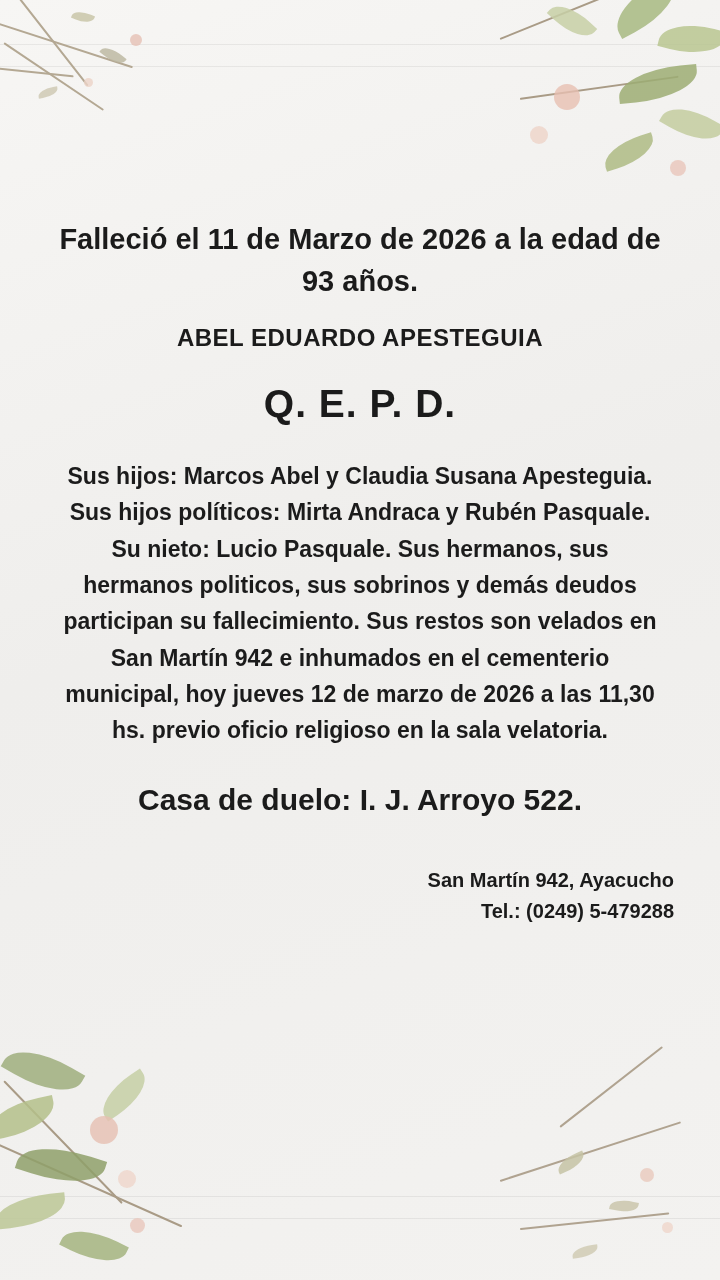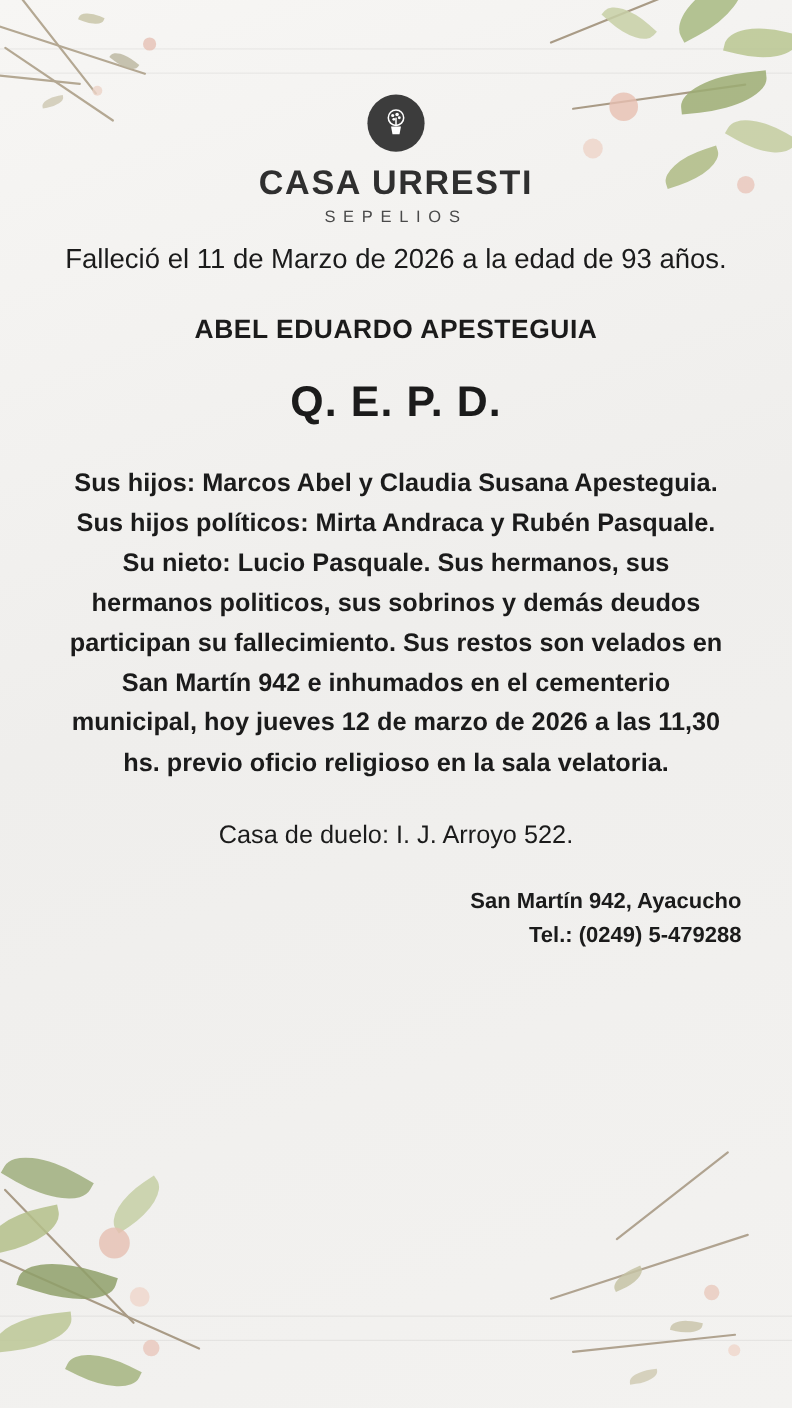--- a/index.html
+++ b/index.html
@@ -101,47 +101,47 @@
 
   
   .content {
     position: absolute;
     top: 218px;
     left: 46px;
     width: 628px;
     text-align: center;
   }
   .line-died {
-    font-size: 25px;
-    font-weight: 400;
+    font-size: 29px;
+    font-weight: 700;
     line-height: 1.45;
-    margin: 0 6px 32px 6px;
+    margin: 0 6px 22px 6px;
   }
   .deceased-name {
     font-size: 24px;
     font-weight: 700;
     letter-spacing: .5px;
     margin: 0 0 30px 0;
   }
   .qepd {
     font-size: 39px;
     font-weight: 700;
     letter-spacing: 1px;
     margin: 0 0 32px 0;
   }
   .family-text {
     font-size: 23px;
     font-weight: 700;
     line-height: 1.58;
     margin: 0 14px 34px 14px;
   }
   .mourning-house {
-    font-size: 23px;
-    font-weight: 400;
-    margin: 0 0 32px 0;
+    font-size: 30px;
+    font-weight: 700;
+    margin: 0 0 48px 0;
   }
   .condolence {
     font-size: 22px;
     font-weight: 700;
     line-height: 1.5;
     margin: 0 4px 24px 4px;
   }
   .address {
     font-size: 20px;
     font-weight: 700;
@@ -204,35 +204,20 @@
     <div class="branch" style="top:120px; left:0px; width:190px; height:2px; transform:rotate(-18deg); background:#b0a390;"></div>
     <div class="branch" style="top:168px; left:20px; width:150px; height:2px; transform:rotate(-6deg); background:#b0a390;"></div>
     <div class="branch" style="top:66px; left:60px; width:130px; height:2px; transform:rotate(-38deg); background:#b0a390;"></div>
     <div class="leaf" style="top:96px; left:56px; width:30px; height:13px; background:#c6c3a5; transform:rotate(-24deg);"></div>
     <div class="leaf" style="top:140px; left:110px; width:28px; height:12px; background:#cac6ab; transform:rotate(12deg);"></div>
     <div class="leaf" style="top:186px; left:72px; width:26px; height:11px; background:#d0cbb4; transform:rotate(-8deg);"></div>
     <div class="blossom" style="top:108px; left:140px; width:14px; height:14px; background:#e9c9bd;"></div>
     <div class="blossom" style="top:162px; left:162px; width:11px; height:11px; background:#efd6cb;"></div>
   </div>
 
-  <div class="logo-block">
-    <div class="logo-mark">
-      <svg width="32" height="32" viewBox="0 0 32 32" aria-hidden="true">
-        <circle cx="16" cy="11" r="7" fill="none" stroke="#ffffff" stroke-width="1.4"></circle>
-        <circle cx="13" cy="9" r="1.4" fill="#ffffff"></circle>
-        <circle cx="17" cy="8" r="1.6" fill="#ffffff"></circle>
-        <circle cx="19" cy="11" r="1.3" fill="#ffffff"></circle>
-        <circle cx="14" cy="12.5" r="1.3" fill="#ffffff"></circle>
-        <rect x="15.3" y="11" width="1.4" height="7" fill="#ffffff"></rect>
-        <path d="M11.5 19 h9 l-1.3 7 h-6.4 z" fill="#ffffff"></path>
-      </svg>
-    </div>
-    <div class="logo-name">CASA URRESTI</div>
-    <div class="logo-sub">SEPELIOS</div>
-  </div>
 
   <div class="content">
     <p class="line-died">Falleció el 11 de Marzo de 2026 a la edad de 93 años.</p>
     <p class="deceased-name">ABEL EDUARDO APESTEGUIA</p>
     <p class="qepd">Q. E. P. D.</p>
     <p class="family-text">Sus hijos: Marcos Abel y Claudia Susana Apesteguia. Sus hijos políticos: Mirta Andraca y Rubén Pasquale. Su nieto: Lucio Pasquale. Sus hermanos, sus hermanos politicos, sus sobrinos y demás deudos participan su fallecimiento. Sus restos son velados en San Martín 942  e inhumados en el cementerio municipal, hoy jueves 12 de marzo de 2026 a las 11,30 hs. previo oficio religioso en la sala velatoria.</p>
     <p class="mourning-house">Casa de duelo: I. J. Arroyo 522.</p>
     <p class="address">San Martín 942, Ayacucho</p>
     <p class="address">Tel.: (0249) 5-479288</p>
   </div>

